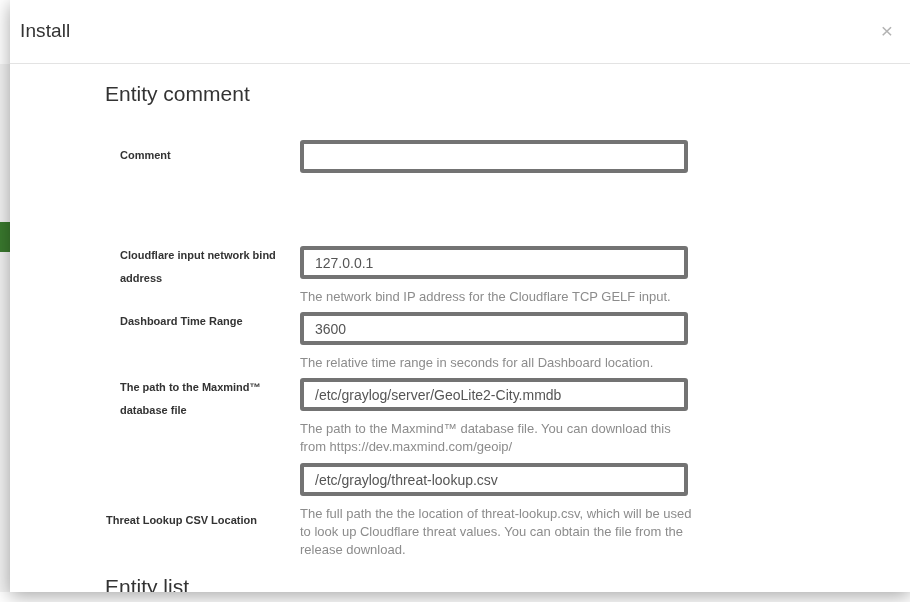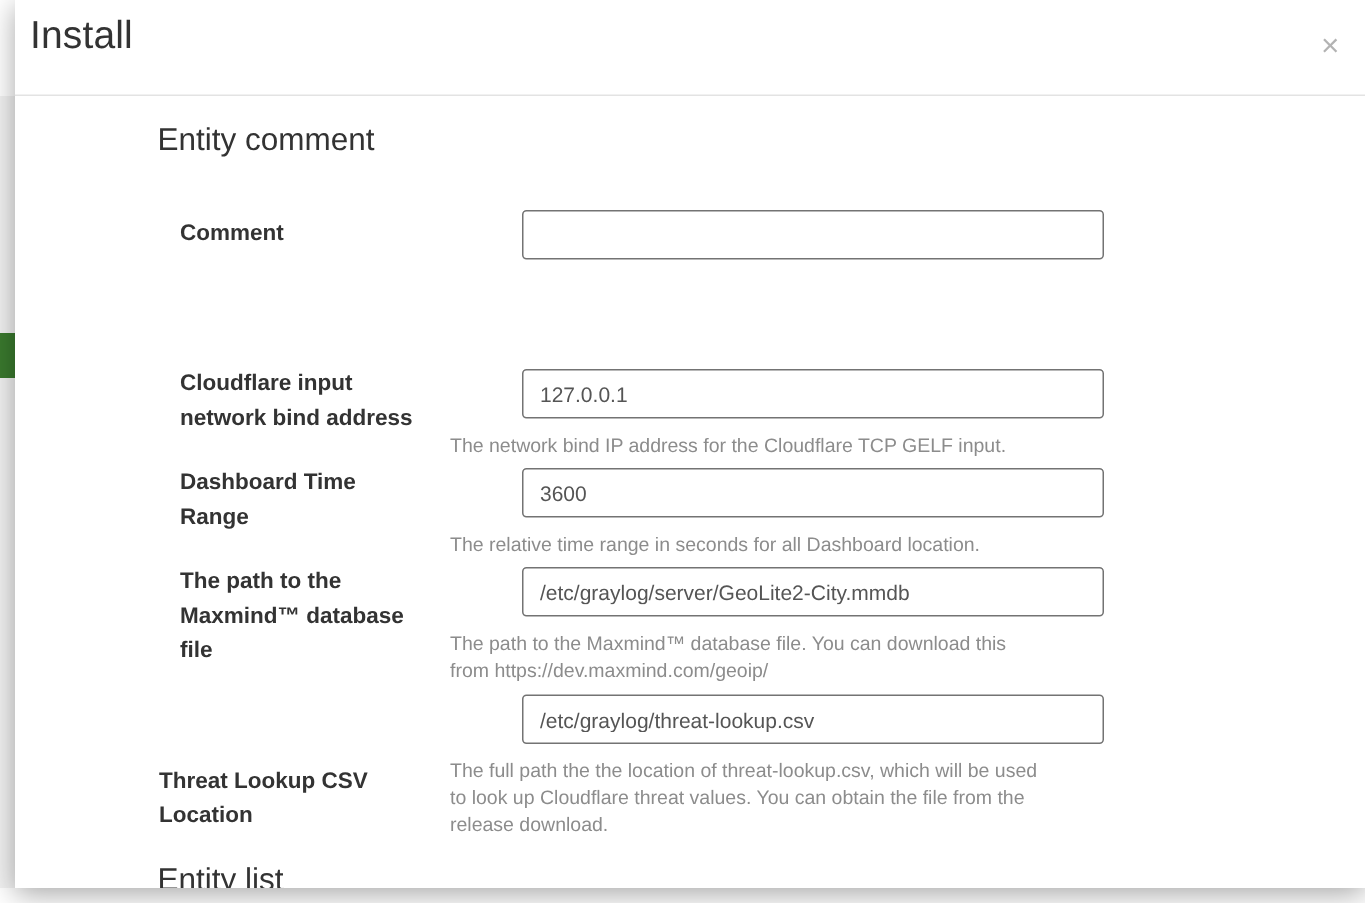--- a/index.html
+++ b/index.html
@@ -65,22 +65,22 @@
   }
   .modal-header {
     position: relative;
     height: 64px;
     border-bottom: 1px solid #e3e3e3;
     box-sizing: border-box;
   }
   .modal-title {
     position: absolute;
     left: 10px;
-    top: 8px;
-    font-size: 26px;
+    top: 20px;
+    font-size: 19px;
     color: #333333;
     font-weight: 400;
     letter-spacing: 0.1px;
   }
   .modal-close {
     position: absolute;
     right: 17px;
     top: 20px;
     font-size: 21px;
     line-height: 21px;
@@ -124,41 +124,40 @@
     left: 95px;
     top: 511px;
   }
 
   .form-row {
     position: absolute;
   }
   .form-label {
     position: absolute;
     width: 165px;
-    font-size: 15px;
+    font-size: 11px;
     font-weight: bold;
     color: #333333;
     line-height: 23px;
     text-align: left;
   }
   .form-control {
     position: absolute;
     left: 290px;
     width: 388px;
     height: 33px;
     box-sizing: border-box;
-    border: 1px solid #737373;
+    border: 4px solid #737373;
     border-radius: 3px;
     padding: 1px 11px;
     font-size: 14px;
     color: #555555;
     background: #ffffff;
     font-family: "Liberation Sans", sans-serif;
     outline: none;
-    margin-left: 48px;
   }
   .help-block {
     position: absolute;
     left: 290px;
     width: 400px;
     font-size: 13px;
     color: #8c8c8c;
     line-height: 18px;
   }
 </style>

